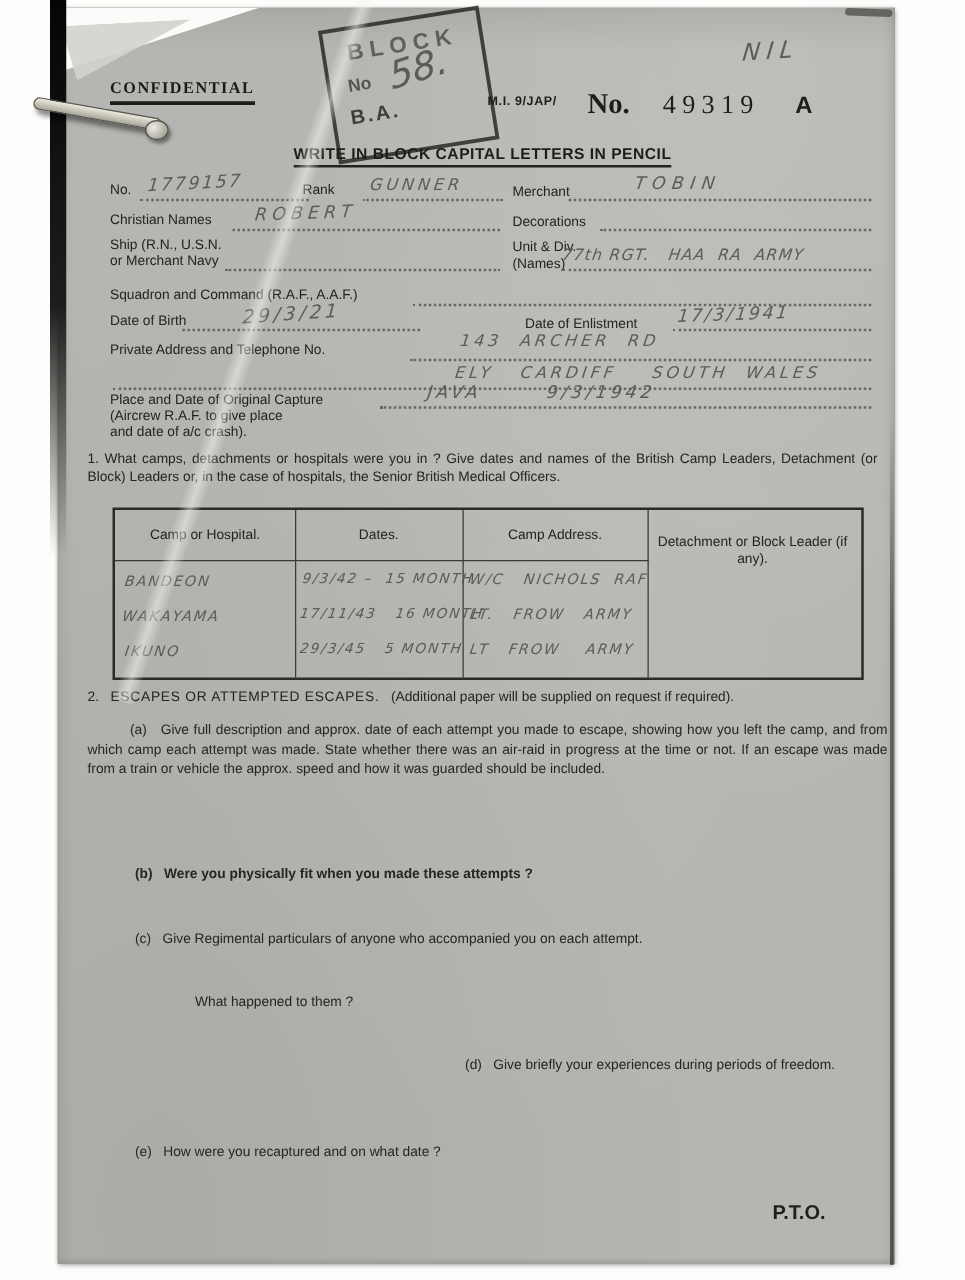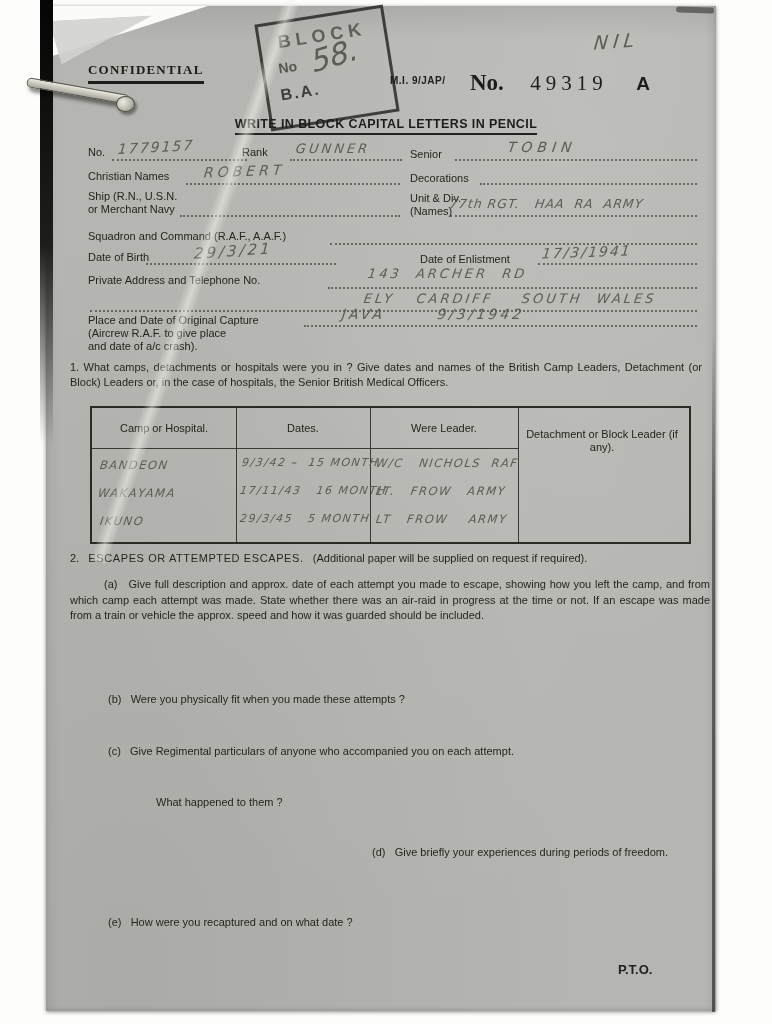--- a/index.html
+++ b/index.html
@@ -64,21 +64,21 @@
   .hw{position:absolute;font-family:"DejaVu Sans",sans-serif;font-style:italic;
       color:rgba(85,85,78,.92);white-space:pre;transform:skewX(-8deg);}
   .nil{left:548px;top:24px;font-size:19px;letter-spacing:5px;transform:rotate(-4deg) skewX(-10deg);}
   
   .camp-table{position:absolute;left:44px;top:400px;width:597px;height:134px;border:2.5px solid #2b2b26;}
   .camp-table .v{position:absolute;top:0;bottom:0;width:0;border-left:1.5px solid #3a3a34;}
   .camp-table .hsep{position:absolute;left:0;top:40px;width:427px;border-top:1.5px solid #3a3a34;}
   .camp-table .th{position:absolute;font-size:11px;color:#24241f;text-align:center;line-height:13px;}
   .tcell{font-size:11.5px;letter-spacing:1.5px;}
   
-  .pto{position:absolute;left:572px;top:956px;font-size:13px;font-weight:bold;color:#1f1f1b;}
+  .pto{position:absolute;left:572px;top:956px;font-size:16px;font-weight:bold;color:#1f1f1b;}
 </style>
 </head>
 <body>
 
 <div class="canvas">
 
   <div class="paper">
 
     <div class="confidential">CONFIDENTIAL</div>
 
@@ -101,21 +101,21 @@
     <div class="title"><span>WRITE IN BLOCK CAPITAL LETTERS IN PENCIL</span></div>
 
     <span class="lbl" style="left:42px;top:140px;">No.</span>
     <div class="dotline" style="left:66px;top:153px;width:135px;"></div>
     <span class="hw" style="left:72px;top:133px;font-size:14px;letter-spacing:2px;transform:rotate(-3deg) skewX(-8deg);">1779157</span>
 
     <span class="lbl" style="left:196px;top:140px;">Rank</span>
     <div class="dotline" style="left:244px;top:153px;width:112px;"></div>
     <span class="hw" style="left:250px;top:135px;font-size:13px;letter-spacing:3px;">GUNNER</span>
 
-    <span class="lbl" style="left:364px;top:142px;">Senior</span>
+    <span class="lbl" style="left:364px;top:142px;">Merchant</span>
     <div class="dotline" style="left:409px;top:153px;width:242px;"></div>
     <span class="hw" style="left:462px;top:133px;font-size:14px;letter-spacing:5px;">TOBIN</span>
 
     <span class="lbl" style="left:42px;top:164px;text-align:right;">Christian Names</span>
     <div class="dotline" style="left:140px;top:177px;width:214px;"></div>
     <span class="hw" style="left:158px;top:157px;font-size:14px;letter-spacing:4px;transform:rotate(-2deg) skewX(-8deg);">ROBERT</span>
 
     <span class="lbl" style="left:364px;top:166px;">Decorations</span>
     <div class="dotline" style="left:434px;top:177px;width:217px;"></div>
     <span class="hw" style="left:480px;top:160px;font-size:13px;"></span>
@@ -157,21 +157,21 @@
     <div class="para" style="left:24px;top:354px;width:632px;">1.    What camps, detachments or hospitals were you in ?    Give dates and names of the British Camp Leaders,  Detachment (or Block) Leaders or, in the case of hospitals, the Senior British Medical Officers.</div>
 
     <div class="camp-table">
       <div class="v" style="left:144px;"></div>
       <div class="v" style="left:278px;"></div>
       <div class="v" style="left:426px;"></div>
       <div class="hsep"></div>
 
       <span class="th" style="left:0;top:14px;width:144px;">Camp or Hospital.</span>
       <span class="th" style="left:144px;top:14px;width:134px;">Dates.</span>
-      <span class="th" style="left:278px;top:14px;width:148px;">Were Leader.</span>
+      <span class="th" style="left:278px;top:14px;width:148px;">Camp Address.</span>
       <span class="th" style="left:430px;top:20px;width:160px;">Detachment or Block Leader (if any).</span>
 
       <span class="hw tcell" style="left:8px;top:50px;">BANDEON</span>
       <span class="hw tcell" style="left:150px;top:48px;font-size:11px;">9/3/42 –  15 MONTH</span>
       <span class="hw tcell" style="left:284px;top:48px;">W/C   NICHOLS  RAF</span>
       <span class="hw tcell" style="left:434px;top:48px;"></span>
 
       <span class="hw tcell" style="left:6px;top:78px;">WAKAYAMA</span>
       <span class="hw tcell" style="left:148px;top:76px;font-size:11px;">17/11/43   16 MONTH</span>
       <span class="hw tcell" style="left:284px;top:76px;">LT.   FROW   ARMY</span>
@@ -187,21 +187,21 @@
       <span>2.</span>&nbsp;&nbsp;
       <span style="letter-spacing:.6px;">ESCAPES OR ATTEMPTED ESCAPES.</span>&nbsp;&nbsp;
       <span>(Additional paper will be supplied on request if required).</span>
     </div>
 
     <div class="para" style="left:24px;top:571px;width:640px;text-indent:34px;line-height:15.5px;">
       <span>(a)</span>&nbsp;&nbsp;
       <span>Give full description and approx. date of each attempt you made to escape, showing how you left the camp,  and from which camp each attempt was made.   State whether there was an air-raid in progress at the time or not.   If an escape was made from a train or vehicle the approx. speed and how it was guarded should be included.</span>
     </div>
 
-    <div class="para" style="left:62px;top:686px;width:560px;text-align:left;">
+    <div class="para" style="left:62px;top:686px;width:560px;text-align:left;font-weight:bold;">
       <span>(b)</span>&nbsp;&nbsp;
       <span>Were you physically fit when you made these attempts ?</span>
     </div>
 
     <div class="para" style="left:62px;top:738px;width:560px;text-align:left;">
       <span>(c)</span>&nbsp;&nbsp;
       <span>Give Regimental particulars of anyone who accompanied you on each attempt.</span>
     </div>
 
     <div class="para" style="left:90px;top:789px;width:400px;text-align:left;margin-left:20px;">

